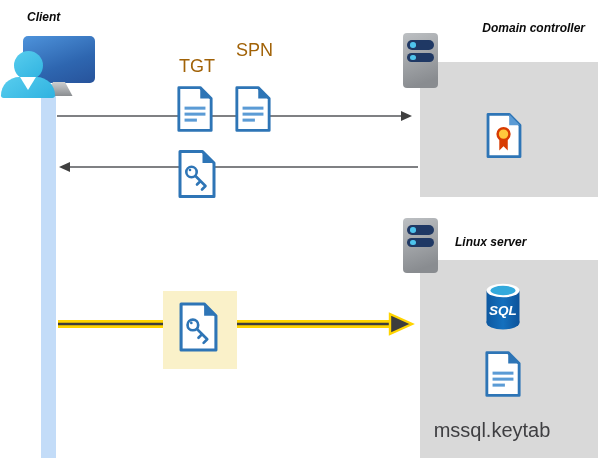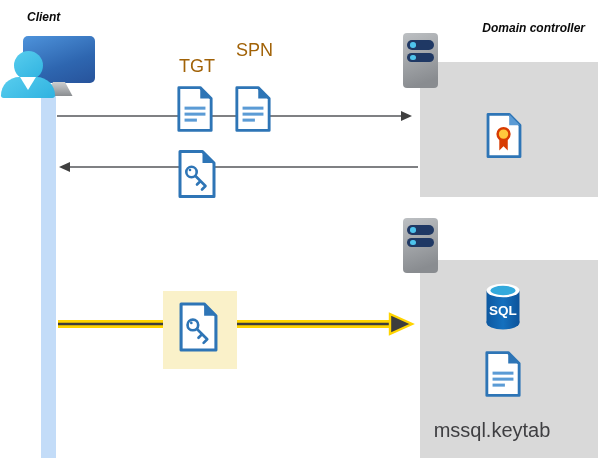--- a/index.html
+++ b/index.html
@@ -31,21 +31,21 @@
   
   .server-icon{width:35px;height:55px;border-radius:4px;
     background:linear-gradient(160deg,#bdc0c3 0%,#898c90 85%);z-index:2;
     padding-top:7px;box-sizing:border-box;}
   .server-pill{width:27px;height:9.5px;border-radius:5px;background:#1f3864;
     margin:0 auto 3px auto;position:relative;}
   .server-dot{position:absolute;left:3px;top:2px;width:5.5px;height:5.5px;
     border-radius:50%;background:#4ec3ec;}
   
   .icon svg{display:block;width:100%;height:100%;}
-  .icon{z-index:3;}
+  .icon{z-index:3;font-style:italic;}
   
   .arrows{left:0;top:0;width:600px;height:468px;z-index:1;pointer-events:none;}
   .arrows .gline{stroke:#55565a;stroke-width:1.7px;}
   .arrows .ghead{fill:#404040;}
   .y-outer{stroke:#ffd400;stroke-width:8px;}
   .y-core{stroke:#3d3d3d;stroke-width:2.6px;}
   .y-head{fill:#3d3d3d;stroke:#ffd400;stroke-width:2.4px;}
   .highlight{left:163px;top:291px;width:74px;height:78px;background:#faf1c9;z-index:2;}
 </style>
 </head>
@@ -133,20 +133,21 @@
 
   <div class="abs panel" style="left:420px;top:260px;height:198px;"></div>
   <div class="abs server-icon" style="left:403px;top:218px;">
     <div class="server-pill">
         <span class="server-dot"></span>
       </div>
     <div class="server-pill">
         <span class="server-dot"></span>
       </div>
   </div>
+  <div class="abs label-bold" style="left:455px;top:231px;width:140px;">Linux server</div>
 
   <div class="abs icon" style="left:486px;top:283px;width:34px;height:47px;">
     <svg viewBox="0 0 34 47">
       <defs>
         <linearGradient id="sqlbody" x1="0" y1="0" x2="1" y2="0">
           <stop offset="0" stop-color="#0d58a0"></stop>
           <stop offset="0.5" stop-color="#1470be"></stop>
           <stop offset="1" stop-color="#0d539a"></stop>
         </linearGradient>
       </defs>

